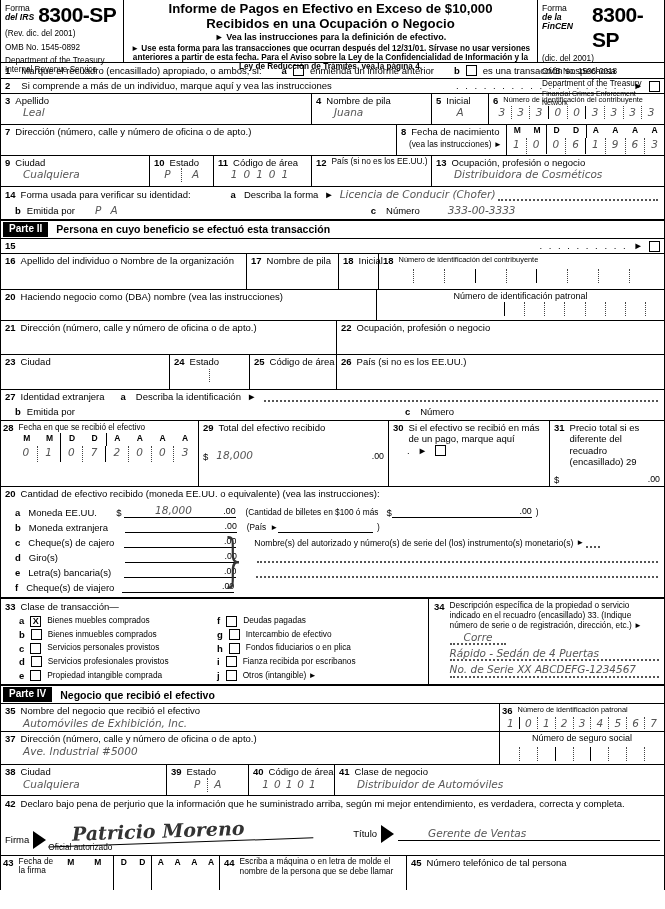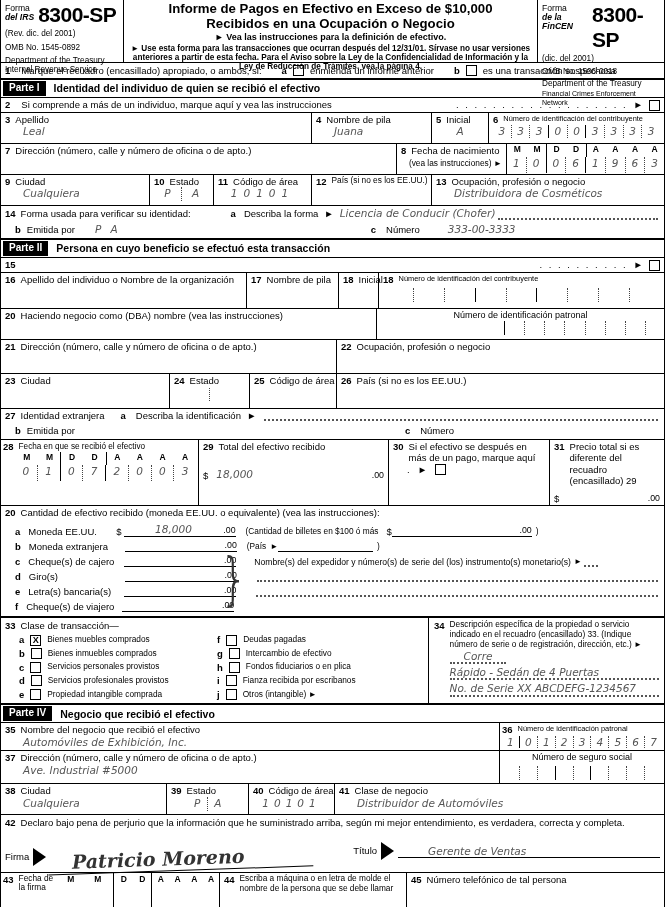--- a/index.html
+++ b/index.html
@@ -89,24 +89,20 @@
     <span class="num">1</span>
     <span class="lbl">Marque el recuadro (encasillado) apropiado, o ambos, si:</span>
     <b style="margin-left:14px">a</b>
     <span class="cb"></span>
     <span class="lbl">enmienda un informe anterior</span>
     <b style="margin-left:14px">b</b>
     <span class="cb"></span>
     <span class="lbl">es una transacción sospechosa</span>
   </div>
 
-  <div class="bar">
-    <span class="chip">Parte I</span>
-    <span class="ptitle">Identidad del individuo de quien se recibió el efectivo</span>
-  </div>
 
   <div class="row" style="min-height:15px;align-items:center;padding:1px 4px;gap:6px">
     <span class="num">2</span>
     <span class="lbl">Si comprende a más de un individuo, marque aquí y vea las instrucciones</span>
     <span class="dots" style="flex:1;text-align:right">. . . . . . . . . . . . . . . . . . .</span>
     <span>►</span>
     <span class="cb"></span>
   </div>
 
   <div class="row" style="min-height:31px">
@@ -428,21 +424,21 @@
         </div>
       <div class="nl" style="margin-top:16px;align-items:flex-end">
         <span>$</span>
         <span class="hw" style="margin-left:8px;flex:1">18,000</span>
         <span class="cents">.00</span>
       </div>
     </div>
     <div class="cell" style="width:161px">
       <div class="nl" style="white-space:normal">
           <span class="num">30</span>
-          <span class="lbl" style="white-space:normal">Si el efectivo se después en más de un pago, marque aquí</span>
+          <span class="lbl" style="white-space:normal">Si el efectivo se recibió en más de un pago, marque aquí</span>
         </div>
       <div class="nl" style="margin-left:14px;align-items:center;gap:8px">
         <span>.</span>
         <span>►</span>
         <span class="cb"></span>
       </div>
     </div>
     <div class="cell" style="flex:1">
       <div class="nl" style="white-space:normal">
           <span class="num">31</span>
@@ -494,21 +490,21 @@
       <span class="xs" style="margin-left:4px">)</span>
     </div>
 
     <div class="nl" style="height:15px;align-items:flex-end">
       <b>c</b>
       <span class="lbl" style="margin-left:8px;width:96px">Cheque(s) de cajero</span>
       <span class="amt">
           <span class="v"></span>
           <span class="cents">.00</span>
         </span>
-      <span class="xs" style="margin-left:18px;font-size:8.6px">Nombre(s) del expedidor y número(s) de serie del (los) instrumento(s) monetario(s)</span>
+      <span class="xs" style="margin-left:18px;font-size:8.6px">Nombre(s) del autorizado y número(s) de serie del (los) instrumento(s) monetario(s)</span>
       <span style="margin-left:3px;font-size:8px">►</span>
       <span class="dotfill" style="max-width:14px"></span>
     </div>
 
     <div class="nl" style="height:15px;align-items:flex-end">
       <b>d</b>
       <span class="lbl" style="margin-left:8px;width:96px">Giro(s)</span>
       <span class="amt">
           <span class="v"></span>
           <span class="cents">.00</span>
@@ -726,20 +722,21 @@
   <div class="row" style="min-height:24px;padding:2px 4px">
     <span class="num">42</span>
     <span class="lbl" style="flex:1">Declaro bajo pena de perjurio que la información que he suministrado arriba, según mi mejor entendimiento, es verdadera, correcta y completa.</span>
   </div>
 
   <div class="row" style="min-height:34px;align-items:flex-end;padding:0 4px 2px;border-top:none">
     <span style="margin-bottom:8px">Firma</span>
     <span class="tri" style="margin:0 2px 4px 4px"></span>
     <div style="width:265px">
       <div class="sig" style="border-bottom:1.5px solid #000;padding-left:24px">Patricio Moreno</div>
+      <div class="xs">Oficial autorizado</div>
     </div>
     <span style="margin:0 2px 14px 40px">Título</span>
     <span class="tri" style="margin:0 4px 10px 2px"></span>
     <div style="flex:1;margin-bottom:12px">
       <div class="hw" style="border-bottom:1.5px solid #000;padding-left:30px">Gerente de Ventas</div>
     </div>
   </div>
 
   <div class="row" style="min-height:35px">
     <div class="cell" style="width:112px;display:flex;padding:1px 2px">

